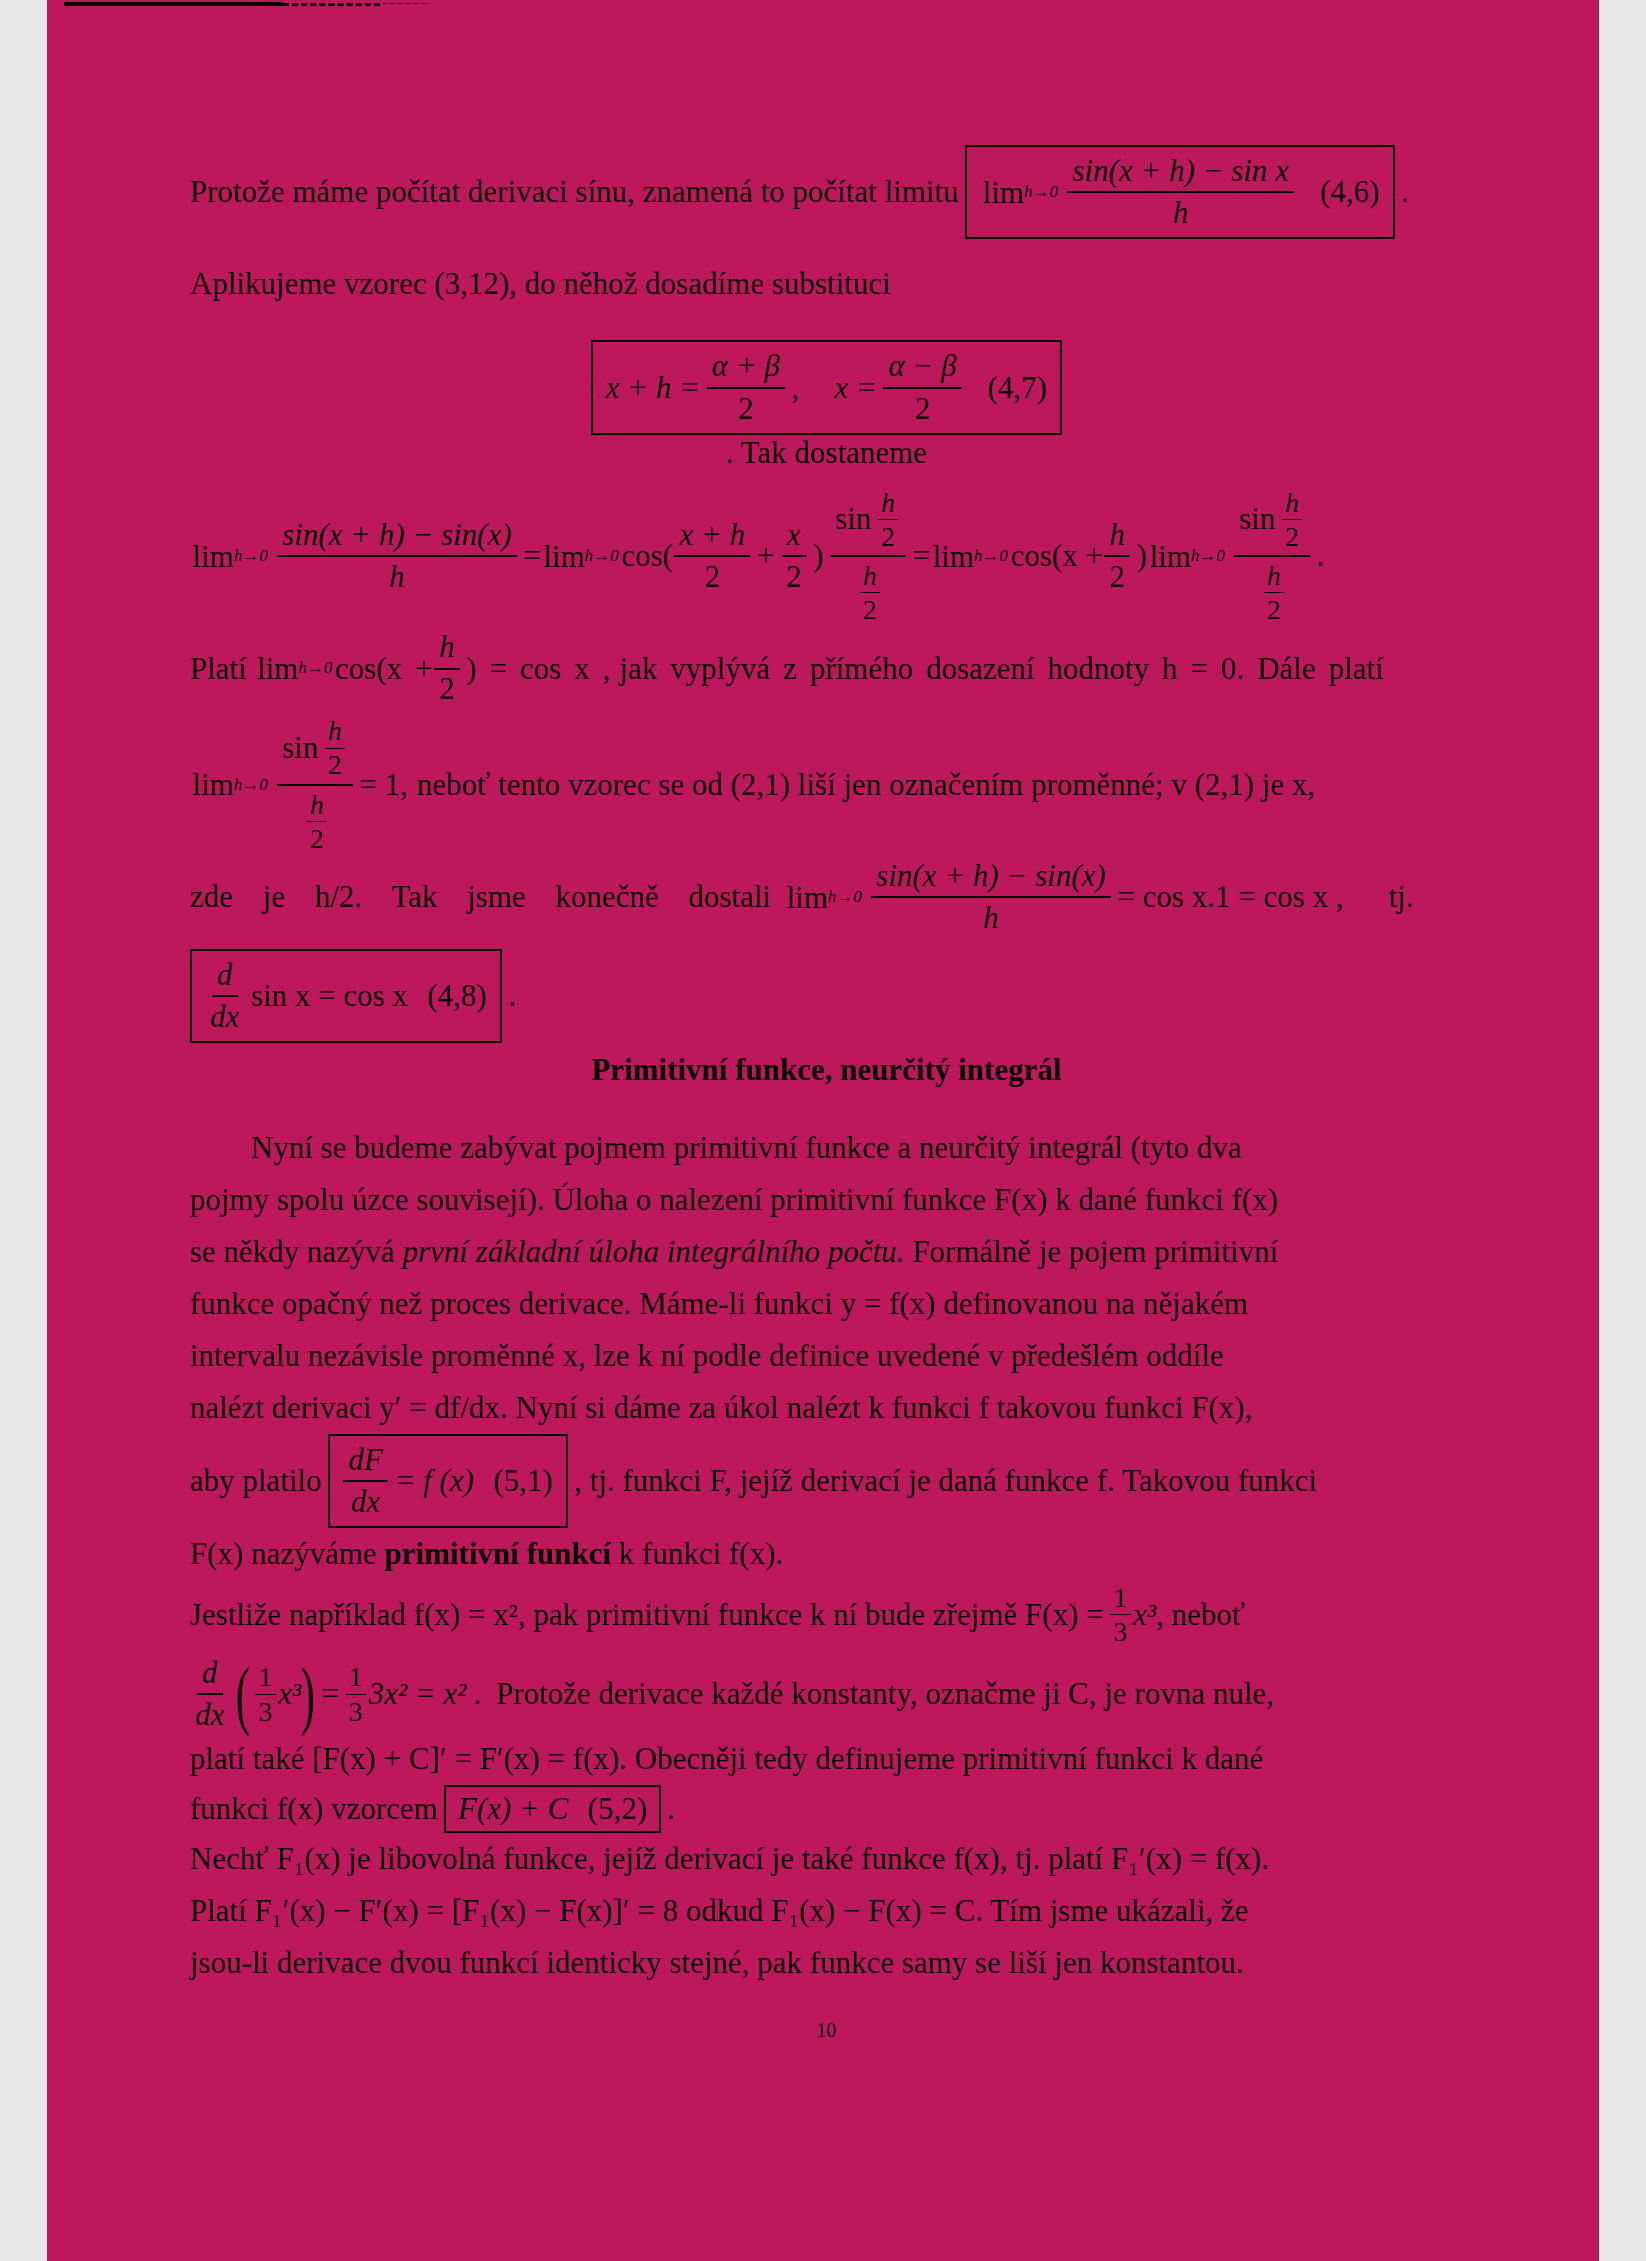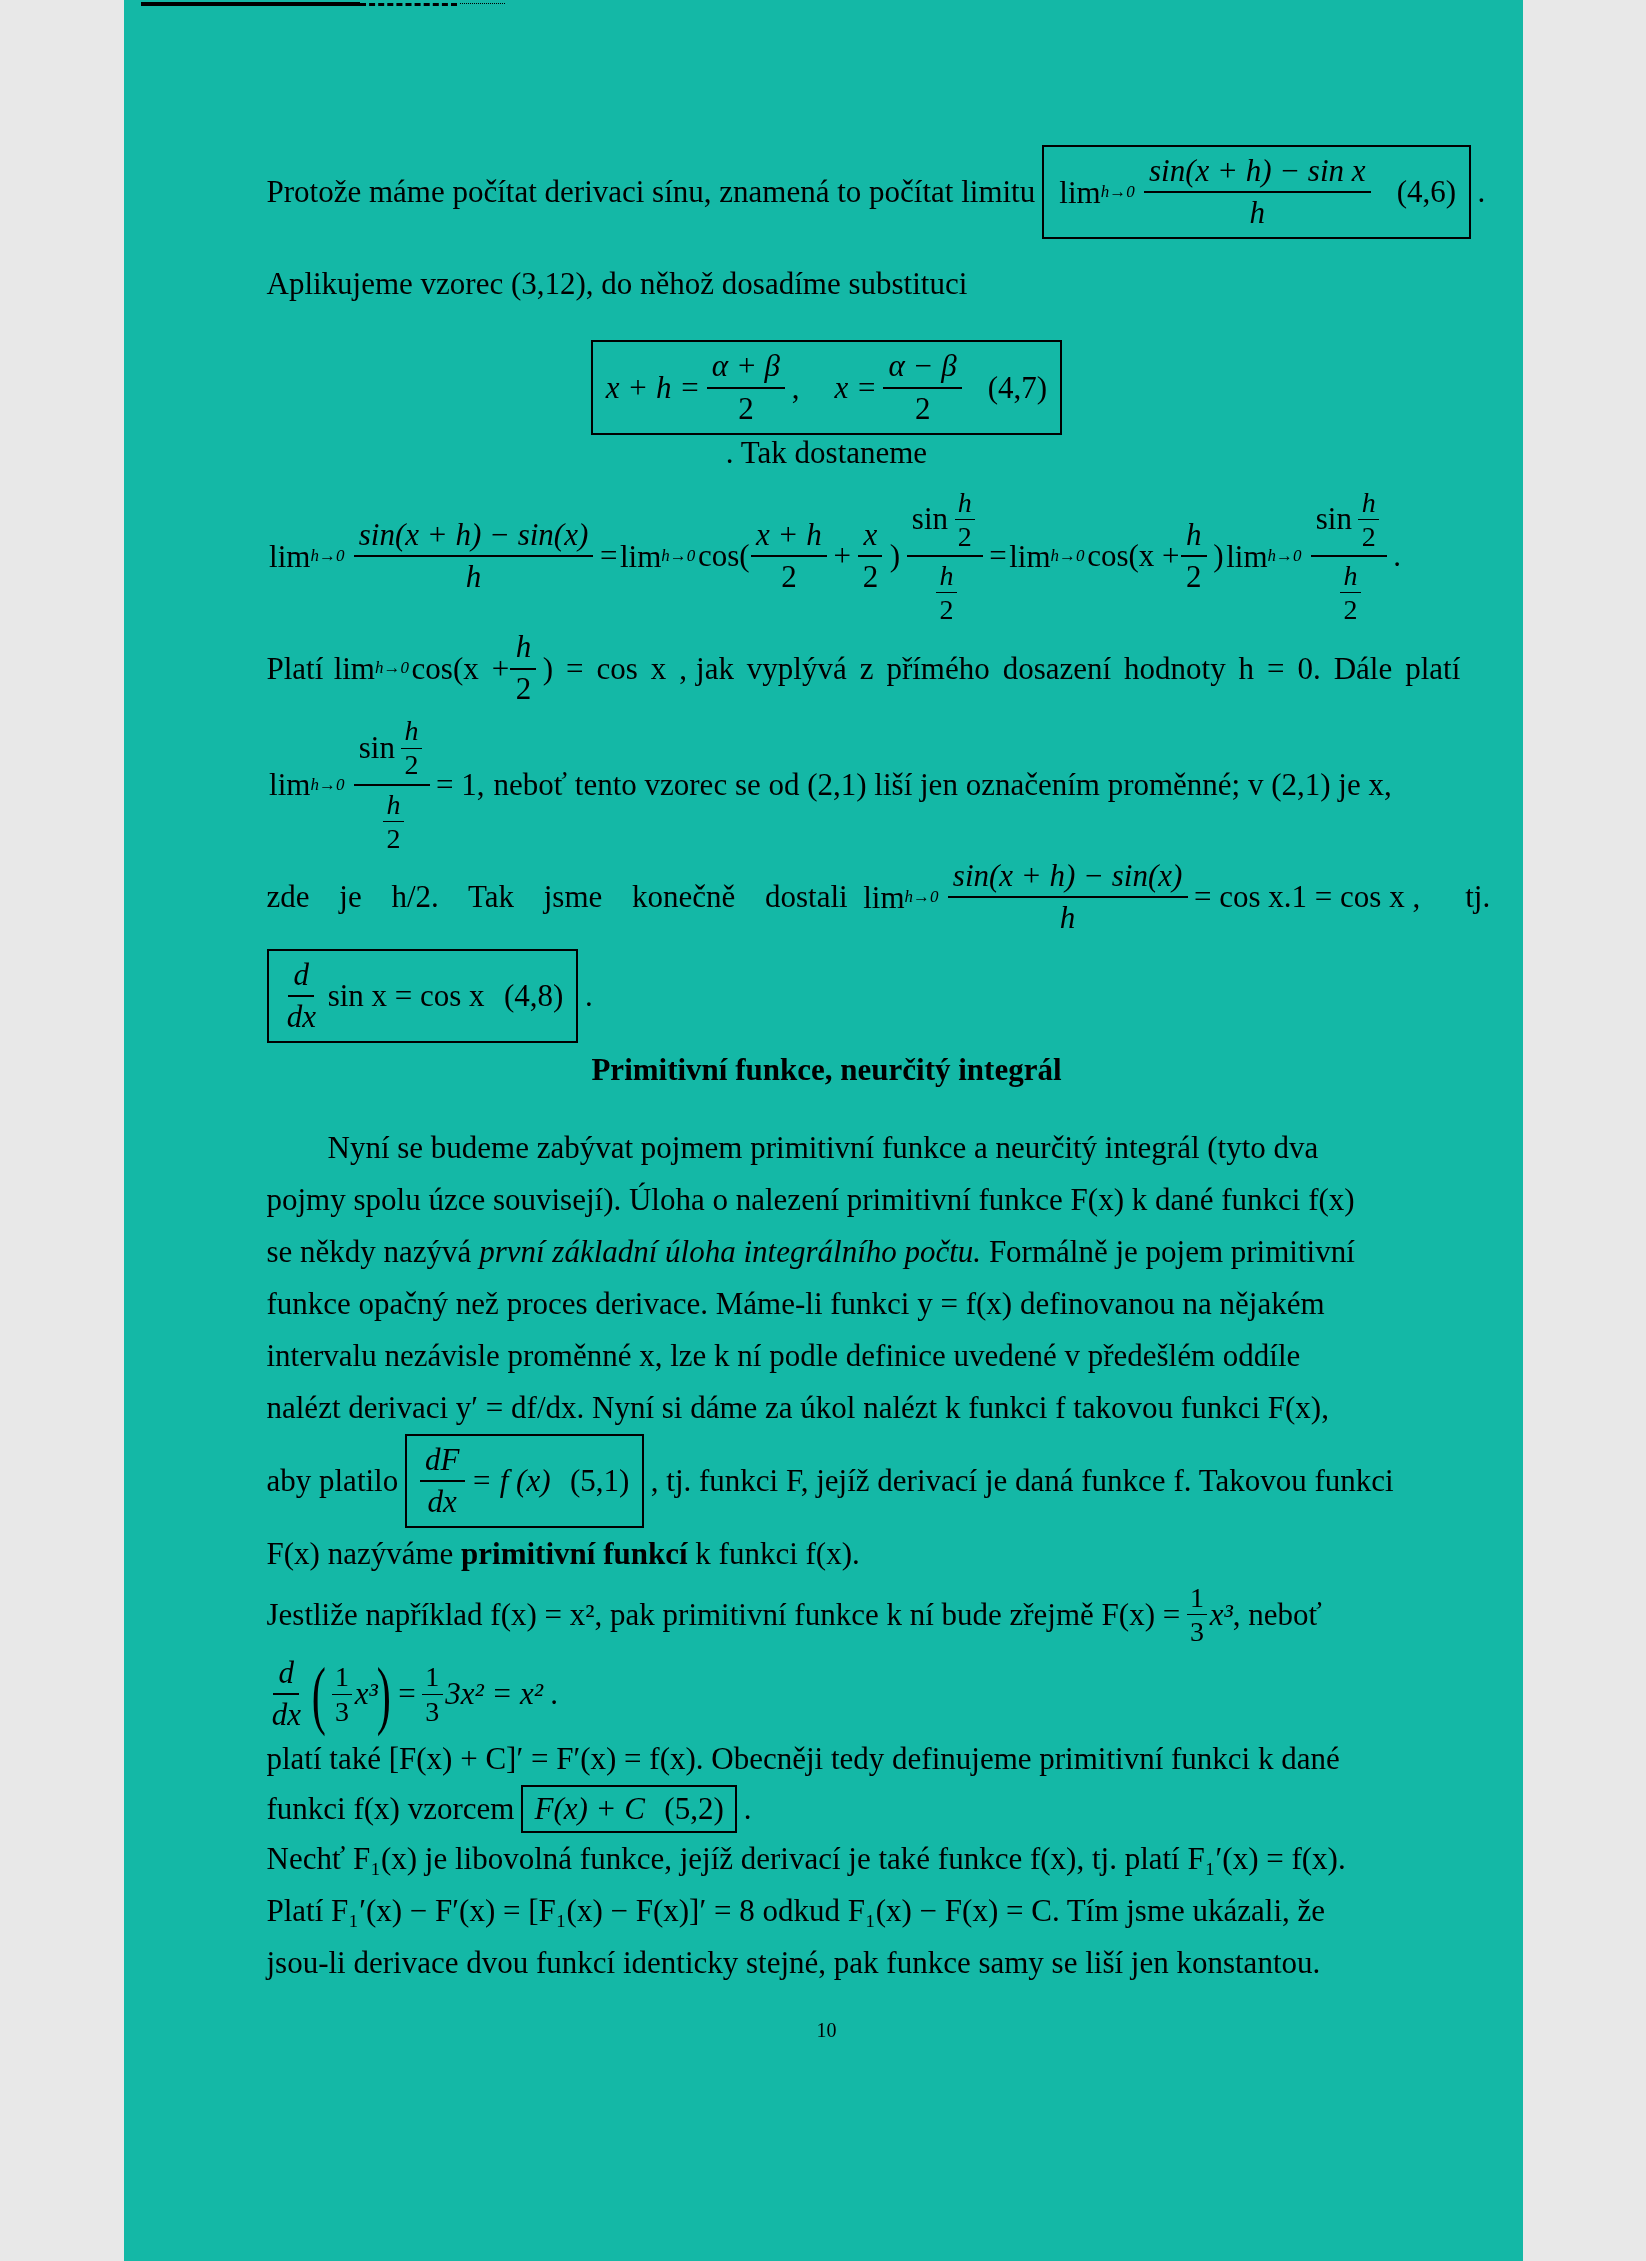--- a/index.html
+++ b/index.html
@@ -1,20 +1,20 @@
 <!DOCTYPE html>
 <html style="font-size:10.3px"><head>
 <meta charset="utf-8">
 <style>
   html,body { margin:0; padding:0; background:#e8e8e8; }
   .page {
     position:relative;
-    width:1399px; height:2261px;
+    width:1552px; height:2261px;
     margin:0 auto;
-    background:#14b8a6;
+    background:#be185d;
     color:#000;
     font-family:"Liberation Serif","DejaVu Serif",serif;
     font-size:31px;
     overflow:hidden;
   }
   
   .scanline  { position:absolute; top:1.9px; left:17px;  width:219px; border-top:4.5px solid #000; }
   .scanline2 { position:absolute; top:2.6px; left:236px; width:97px; border-top:3.2px dashed #000; }
   .scanline3 { position:absolute; top:3.2px; left:336px; width:45px;  border-top:1.9px dotted #000; }
 
@@ -297,20 +297,21 @@
           <span class="den">3</span>
         </span>
         <span class="it">x³</span>
         <span class="bigp">)</span>
         <span style="margin-left:7.7px;">=</span>
         <span class="frac fs">
           <span class="num">1</span>
           <span class="den">3</span>
         </span>
         <span class="it">3x² = x² .</span>
+        <span style="margin-left:14px;">Protože derivace každé konstanty, označme ji C, je rovna nule,</span>
       </div>
       <div class="pline">platí také [F(x) + C]′ = F′(x) = f(x). Obecněji tedy definujeme primitivní funkci k dané</div>
       <div class="tall">
         <span>funkci f(x) vzorcem</span>
         <span class="fbox" style="padding:3.9px 11.6px;">
           <span class="it">F(x) + C</span>
           <span class="tag">(5,2)</span>
         </span>
         <span>.</span>
       </div>

